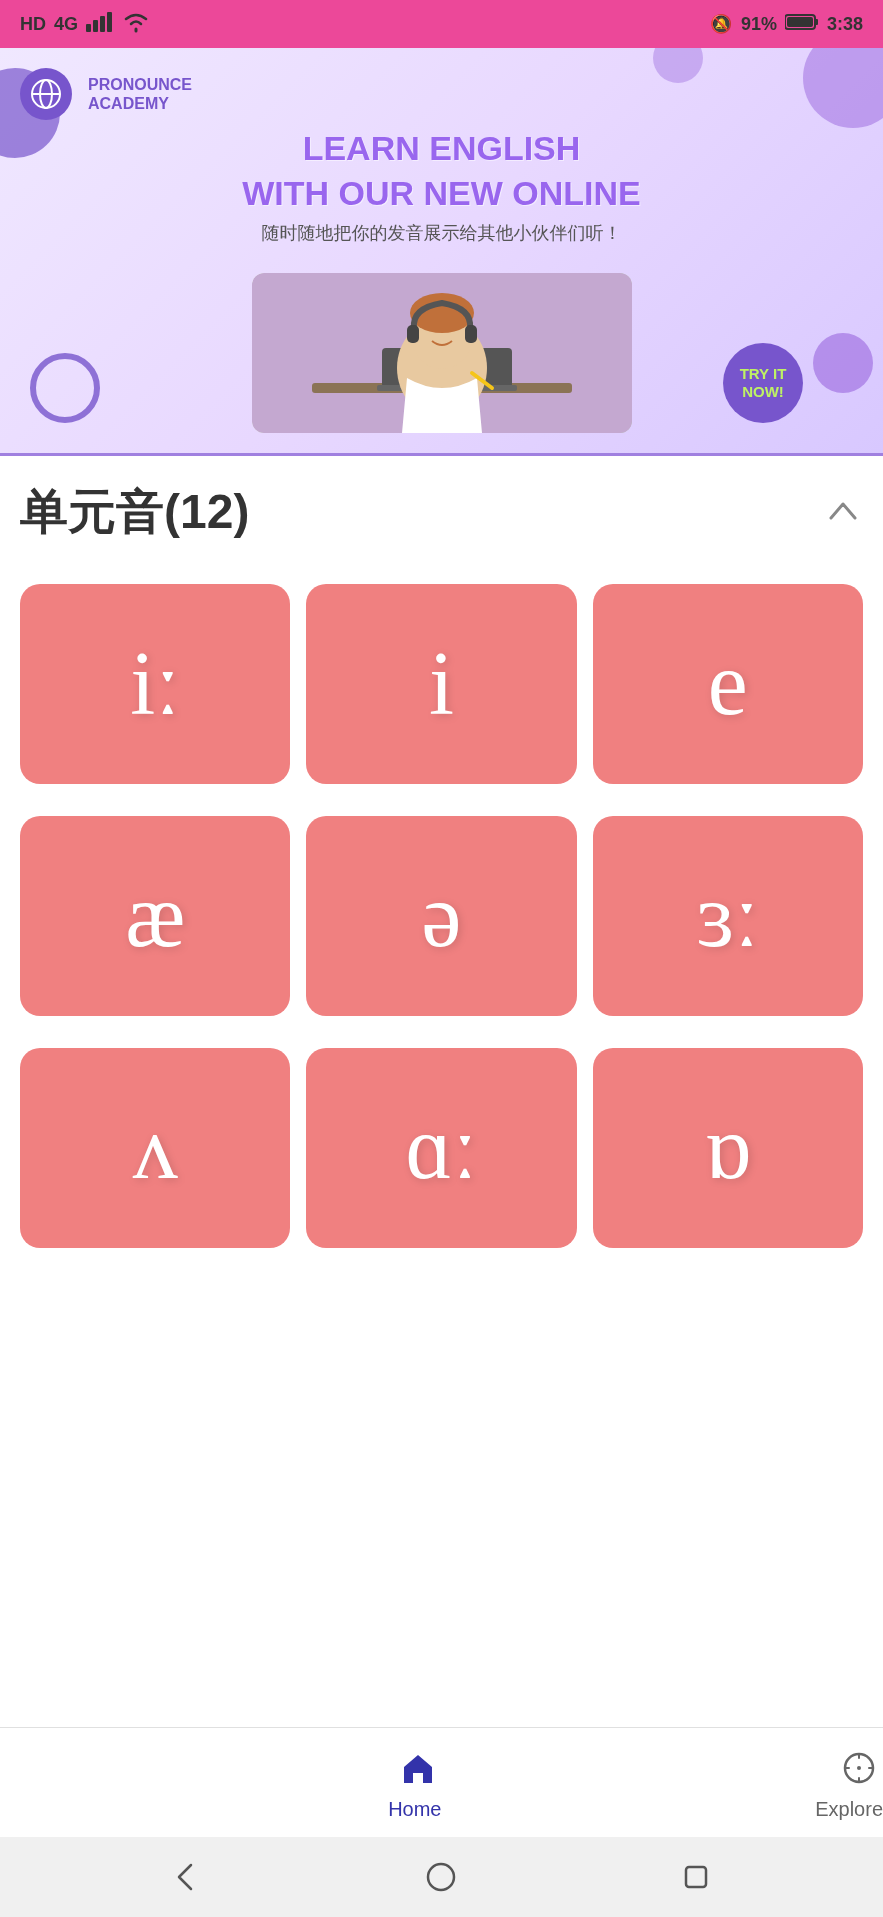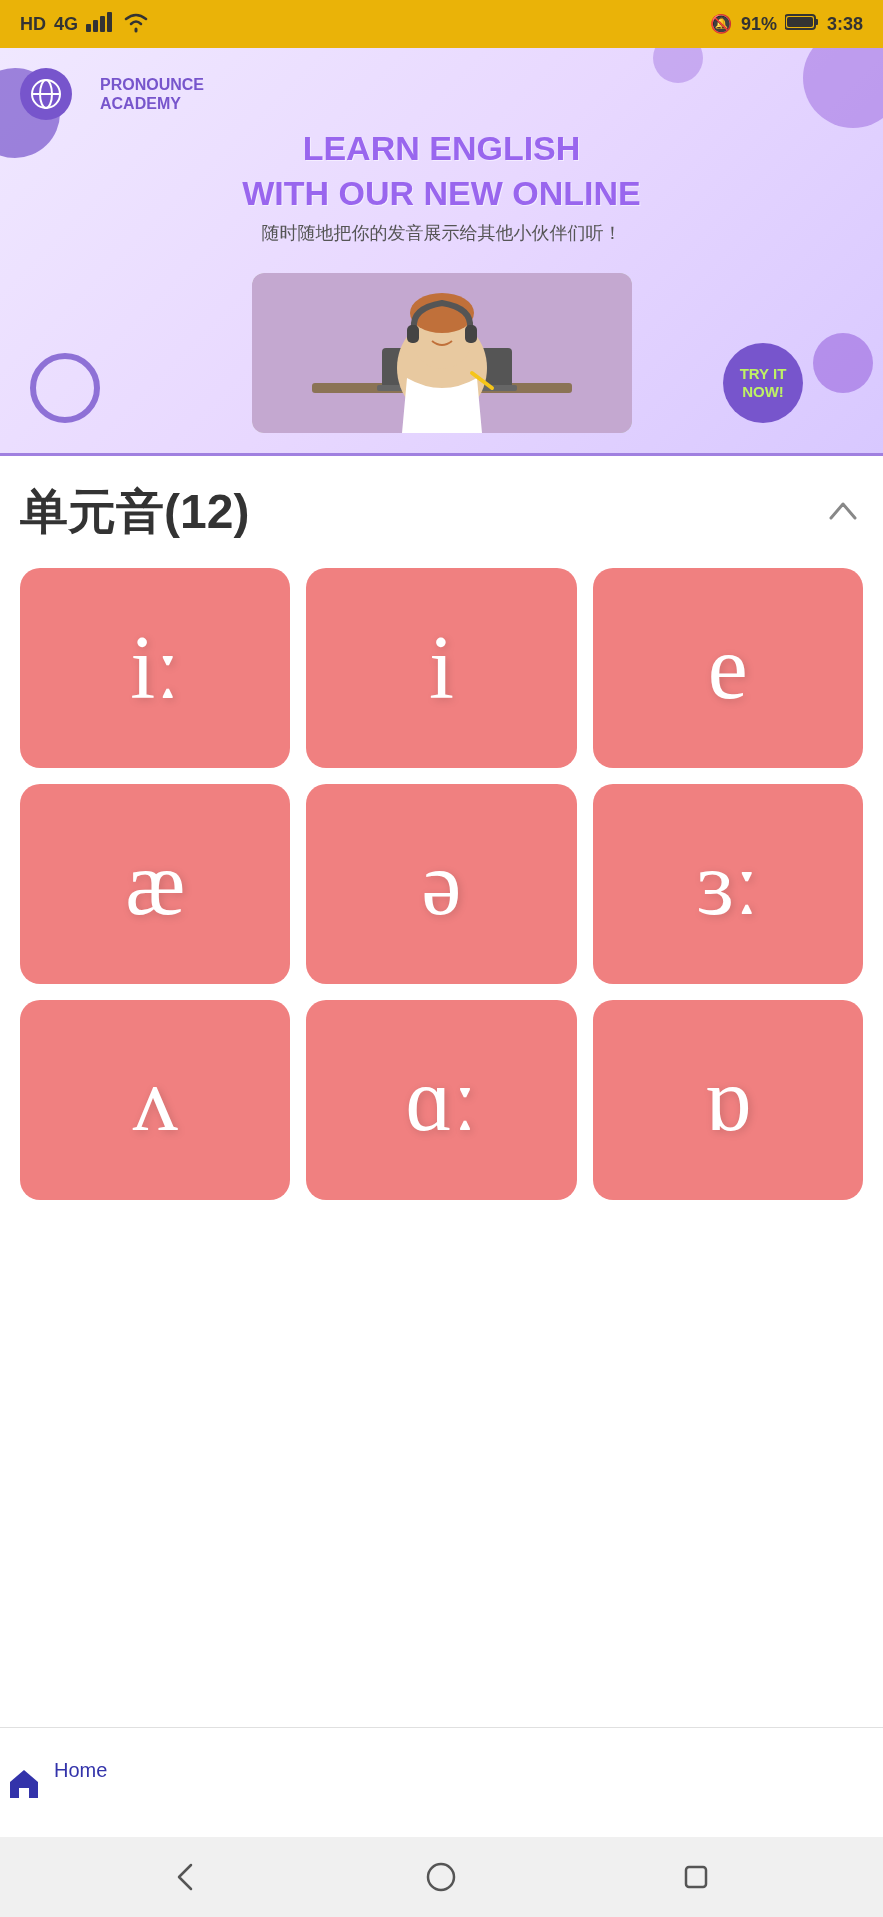--- a/index.html
+++ b/index.html
@@ -8,21 +8,21 @@
       width: 883px;
       min-height: 1917px;
       background: #f5f5f5;
       font-family: -apple-system, BlinkMacSystemFont, 'Segoe UI', sans-serif;
       display: flex;
       flex-direction: column;
     }
 
     
     .status-bar {
-      background: #eab308;
+      background: #ec4899;
       height: 48px;
       display: flex;
       align-items: center;
       justify-content: space-between;
       padding: 0 20px;
       font-size: 22px;
       font-weight: 600;
       color: #333;
     }
     .status-left {
@@ -103,21 +103,21 @@
       opacity: 0.4;
     }
     .banner-content {
       position: relative;
       z-index: 2;
       width: 100%;
     }
     .banner-header {
       display: flex;
       align-items: center;
-      gap: 28px;
+      gap: 16px;
       margin-bottom: 10px;
     }
     .logo-circle {
       width: 52px;
       height: 52px;
       background: #7755cc;
       border-radius: 50%;
       display: flex;
       align-items: center;
       justify-content: center;
@@ -221,20 +221,21 @@
     }
     .phoneme-card {
       background: #f08080;
       border-radius: 20px;
       display: flex;
       align-items: center;
       justify-content: center;
       height: 200px;
       cursor: pointer;
       transition: opacity 0.15s;
+      margin-top: 16px;
     }
     .phoneme-symbol {
       font-size: 90px;
       color: white;
       font-weight: 500;
       text-shadow: 2px 2px 8px rgba(0,0,0,0.15);
       font-family: 'Times New Roman', serif;
     }
 
     
@@ -242,22 +243,22 @@
       background: white;
       border-top: 1px solid #e0e0e0;
       display: flex;
       height: 110px;
       align-items: center;
       justify-content: space-around;
       padding: 10px 0;
     }
     .nav-item {
       display: flex;
-      flex-direction: row;
-      align-items: flex-start;
+      flex-direction: column;
+      align-items: flex-end;
       gap: 6px;
       flex: 1;
       cursor: pointer;
     }
     .nav-icon {
       width: 48px;
       height: 48px;
       display: flex;
       align-items: center;
       justify-content: center;
@@ -436,20 +437,30 @@
 
 <div class="bottom-nav">
   <div class="nav-item active">
     <div class="nav-icon icon-home">
       <svg width="38" height="38" viewBox="0 0 38 38">
         <path d="M5 18 L19 6 L33 18 L33 34 L24 34 L24 24 L14 24 L14 34 L5 34 Z" fill="#3333aa"></path>
       </svg>
     </div>
     <span class="nav-label">Home</span>
   </div>
+  <div class="nav-item">
+    <div class="nav-icon icon-compass">
+      <svg width="38" height="38" viewBox="0 0 38 38">
+        <circle cx="19" cy="19" r="14" stroke="#666" stroke-width="2.5" fill="none"></circle>
+        <circle cx="19" cy="19" r="2" fill="#666"></circle>
+        <path d="M19 5 L19 9 M19 29 L19 33 M5 19 L9 19 M29 19 L33 19" stroke="#666" stroke-width="2" stroke-linecap="round"></path>
+      </svg>
+    </div>
+    <span class="nav-label">Explore</span>
+  </div>
 </div>
 
 <div class="system-nav">
   <div class="sys-btn">
     <svg width="36" height="36" viewBox="0 0 36 36">
       <polyline points="22,6 10,18 22,30" stroke="#555" stroke-width="2.5" fill="none" stroke-linecap="round" stroke-linejoin="round"></polyline>
     </svg>
   </div>
   <div class="sys-btn">
     <svg width="36" height="36" viewBox="0 0 36 36">

